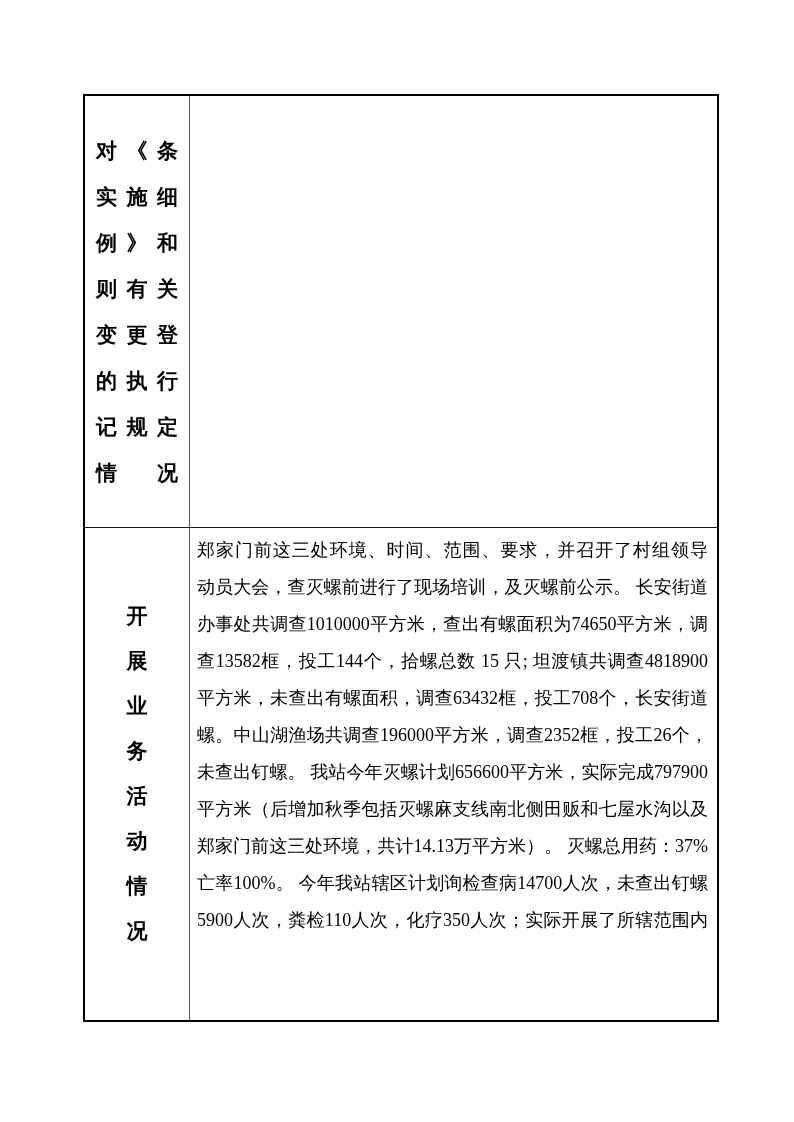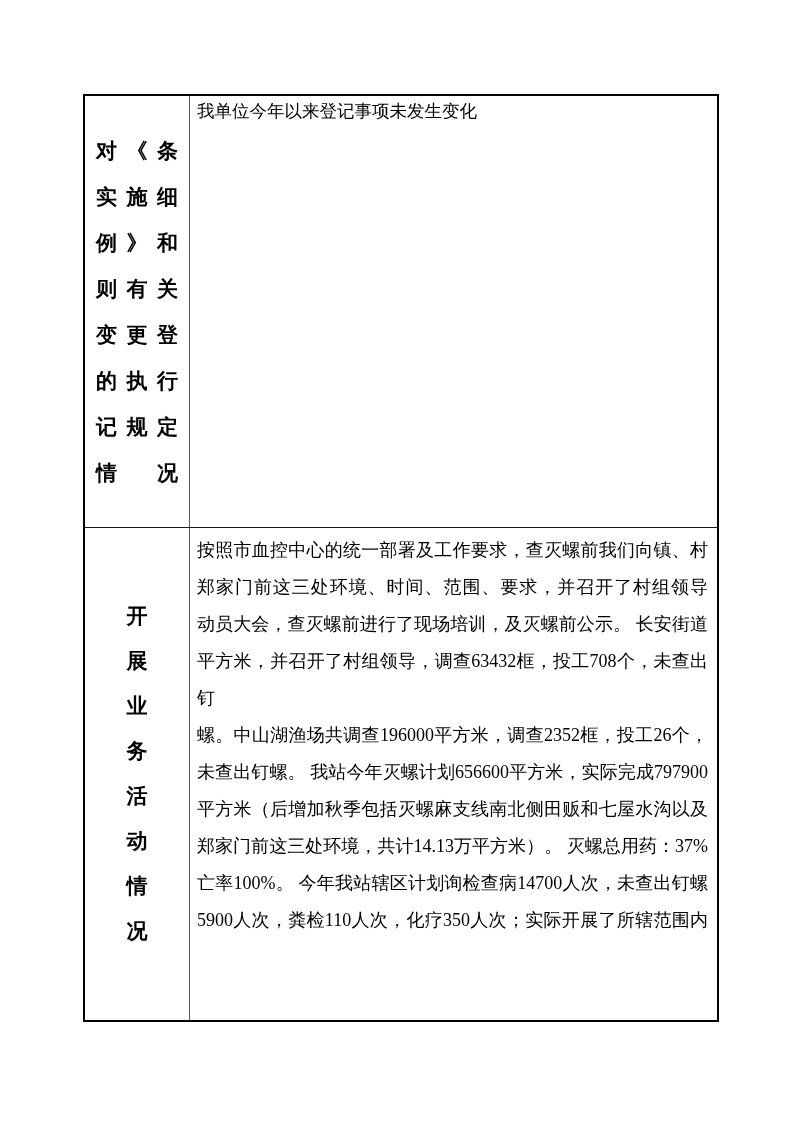--- a/index.html
+++ b/index.html
@@ -101,41 +101,39 @@
       <div class="h-cell">
           <div class="h-line">对《条</div>
           <div class="h-line">实施细</div>
           <div class="h-line">例》和</div>
           <div class="h-line">则有关</div>
           <div class="h-line">变更登</div>
           <div class="h-line">的执行</div>
           <div class="h-line">记规定</div>
           <div class="h-line">情　况</div>
         </div>
-      <div class="c-cell c1">
-          <div class="c-line-plain">我单位今年以来登记事项未发生变化</div>
-        </div>
     </div>
 
     <div class="t-row row2">
       <div class="h-cell">
           <div class="h-char">开</div>
           <div class="h-char">展</div>
           <div class="h-char">业</div>
           <div class="h-char">务</div>
           <div class="h-char">活</div>
           <div class="h-char">动</div>
           <div class="h-char">情</div>
           <div class="h-char">况</div>
         </div>
       <div class="c-cell c2">
-          <div class="c-line">按照市血控中心的统一部署及工作要求，查灭螺前我们向镇、村</div>
           <div class="c-line">郑家门前这三处环境、时间、范围、要求，并召开了村组领导</div>
           <div class="c-line">动员大会，查灭螺前进行了现场培训，及灭螺前公示。 长安街道</div>
-          <div class="c-line">平方米，并召开了村组领导，调查63432框，投工708个，未查出钉</div>
+          <div class="c-line">办事处共调查1010000平方米，查出有螺面积为74650平方米，调</div>
+          <div class="c-line">查13582框，投工144个，拾螺总数 15 只; 坦渡镇共调查4818900</div>
+          <div class="c-line">平方米，未查出有螺面积，调查63432框，投工708个，长安街道</div>
           <div class="c-line">螺。中山湖渔场共调查196000平方米，调查2352框，投工26个，</div>
           <div class="c-line">未查出钉螺。 我站今年灭螺计划656600平方米，实际完成797900</div>
           <div class="c-line">平方米（后增加秋季包括灭螺麻支线南北侧田贩和七屋水沟以及</div>
           <div class="c-line">郑家门前这三处环境，共计14.13万平方米）。 灭螺总用药：37%</div>
           <div class="c-line">亡率100%。  今年我站辖区计划询检查病14700人次，未查出钉螺</div>
           <div class="c-line">5900人次，粪检110人次，化疗350人次；实际开展了所辖范围内</div>
         </div>
     </div>
 
   </div>

